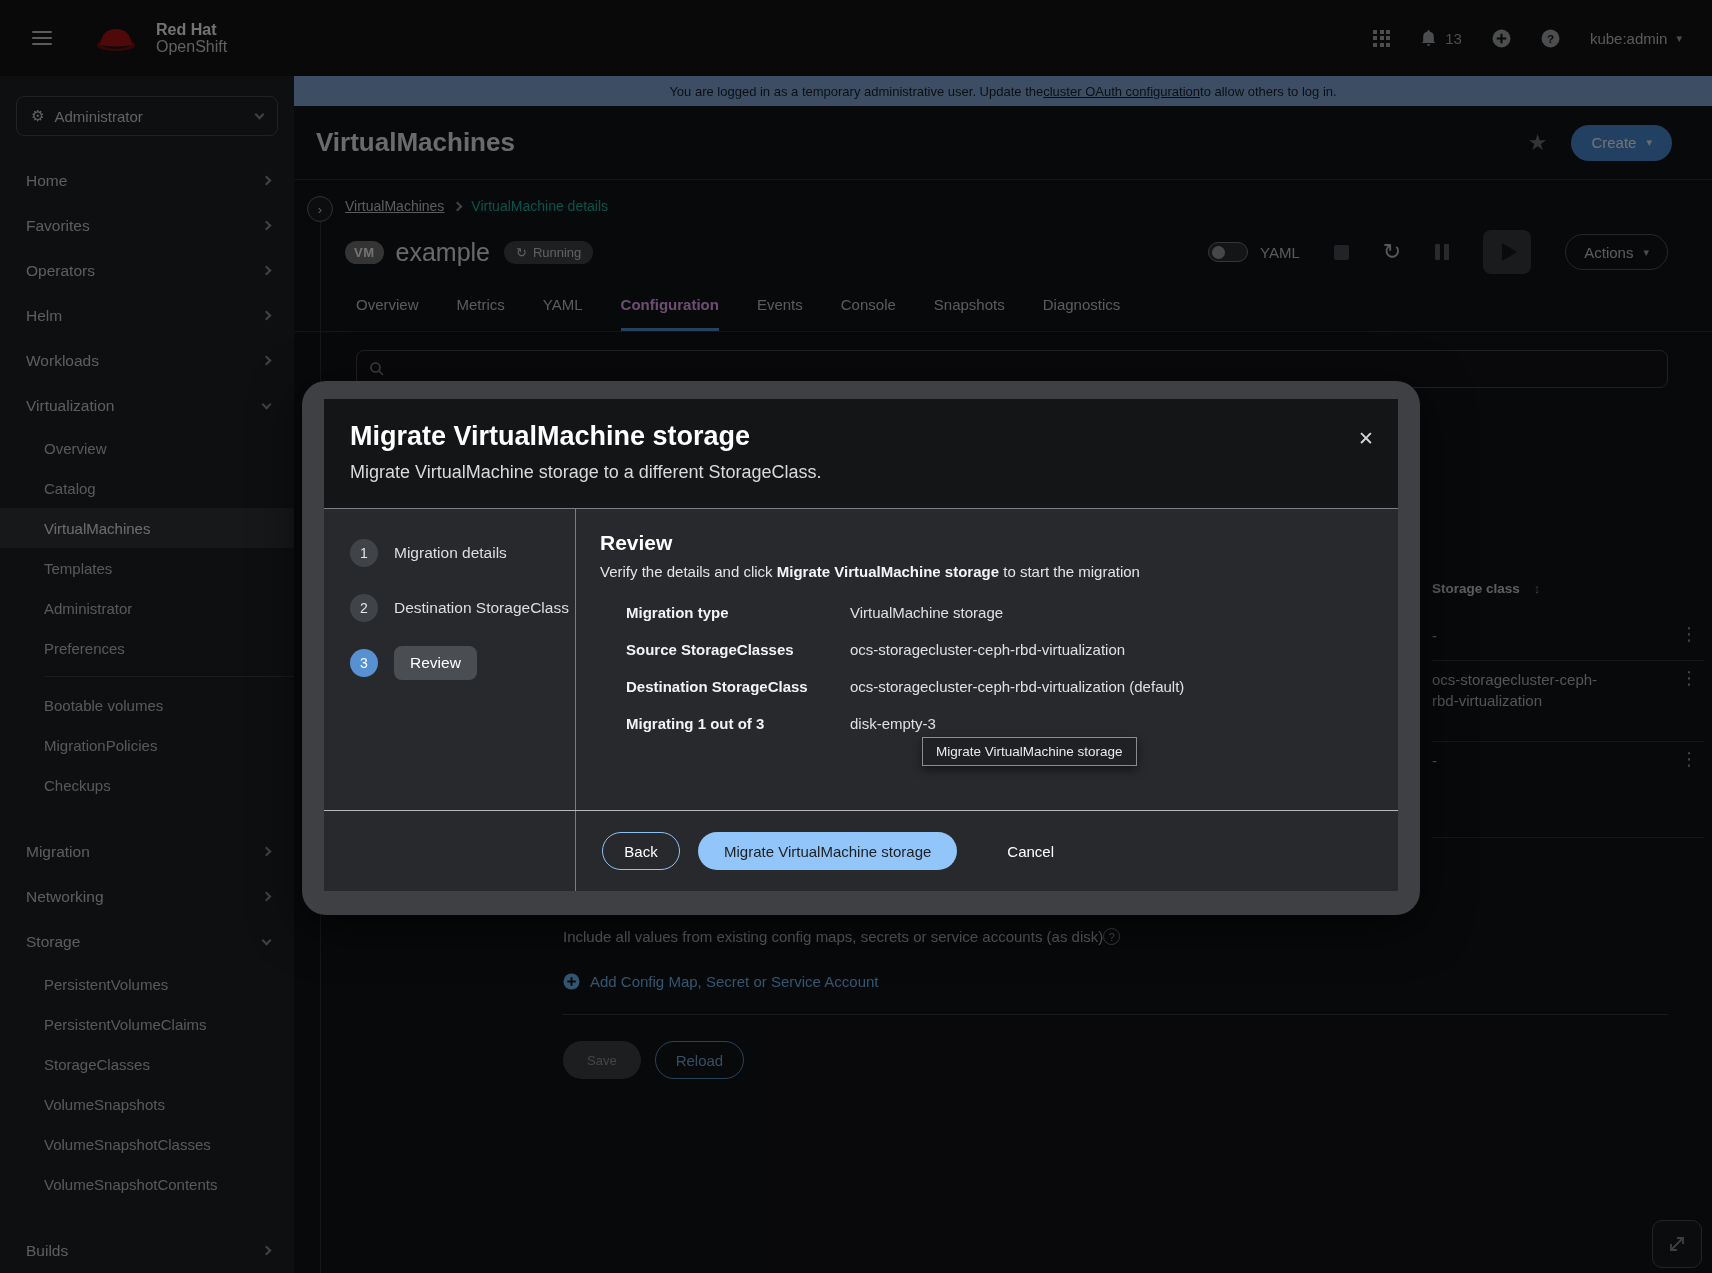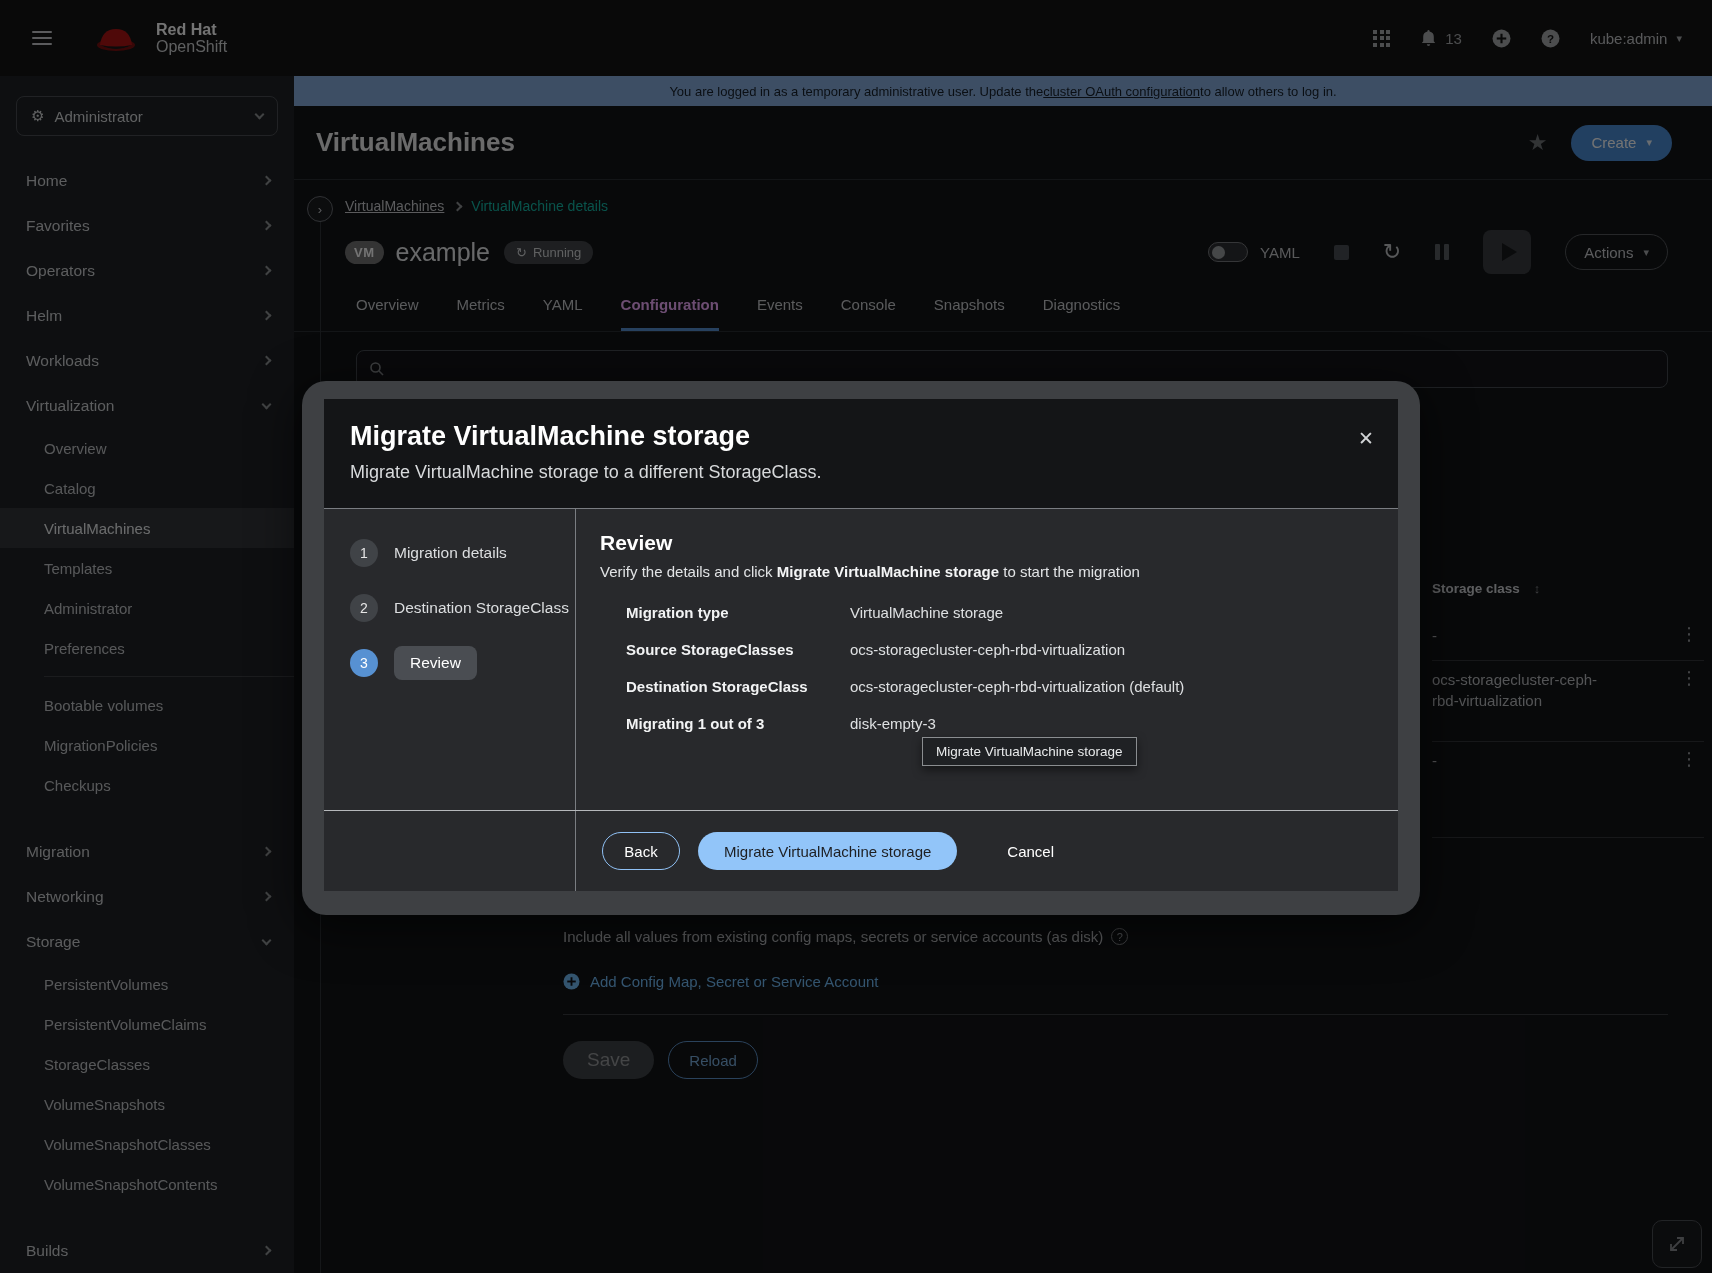--- a/index.html
+++ b/index.html
@@ -94,27 +94,27 @@
   .bg-table { position:absolute; left:1138px; right:8px; top:505px; color:#c6c8cb; }
   .bg-table .hdr { height:36px; display:flex; align-items:flex-start; gap:14px; font-size:13.5px; font-weight:bold; color:#cfd1d4; }
   .sort-ic { color:#8a8d90; font-size:13px; cursor:pointer; }
   .bg-row { border-bottom:1px solid #33363a; display:flex; justify-content:space-between; padding:8px 6px 0 0; font-size:15px; }
   .bg-row .val { width:170px; line-height:21px; color:#b9bbbe; }
   .kebab { color:#9da0a4; font-size:18px; line-height:1; cursor:pointer; }
   .r1 { height:44px; } .r2 { height:81px; } .r3 { height:96px; }
 
   
   .bg-form { position:absolute; left:269px; right:44px; top:852px; font-size:15px; color:#c9cbce; }
-  .inc-row { display:flex; align-items:flex-end; gap:8px; }
+  .inc-row { display:flex; align-items:flex-end; }
   .help-circle { width:17px; height:17px; border:1px solid #8a8d90; border-radius:50%;
     display:inline-flex; align-items:center; justify-content:center; font-size:11px; color:#a8abae; }
   .add-link { margin-top:28px; display:flex; align-items:center; gap:10px; color:#73bcf7; cursor:pointer; }
   .bg-div { height:1px; background:#3a3d41; margin-top:24px; }
   .bg-buttons { margin-top:26px; display:flex; gap:14px; }
-  .btn-save { height:38px; padding:0 24px; border:none; border-radius:19px; background:#3f4347; color:#97999c; font-size:19px; }
+  .btn-save { height:38px; padding:0 24px; border:none; border-radius:19px; background:#3f4347; color:#97999c; font-size:13px; }
   .btn-reload { height:38px; padding:0 20px; border-radius:19px; background:transparent;
     border:1px solid #5d92c9; color:#79aede; font-size:15px; cursor:pointer; }
 
   .float-btn { position:absolute; left:1652px; top:1220px; width:50px; height:48px; border-radius:10px;
     border:1px solid #4d5055; background:#191b1d; display:flex; align-items:center; justify-content:center; cursor:pointer; z-index:6; }
 
   
   .overlay { position:absolute; inset:0; background:rgba(0,0,0,0.55); z-index:40; }
 
   

